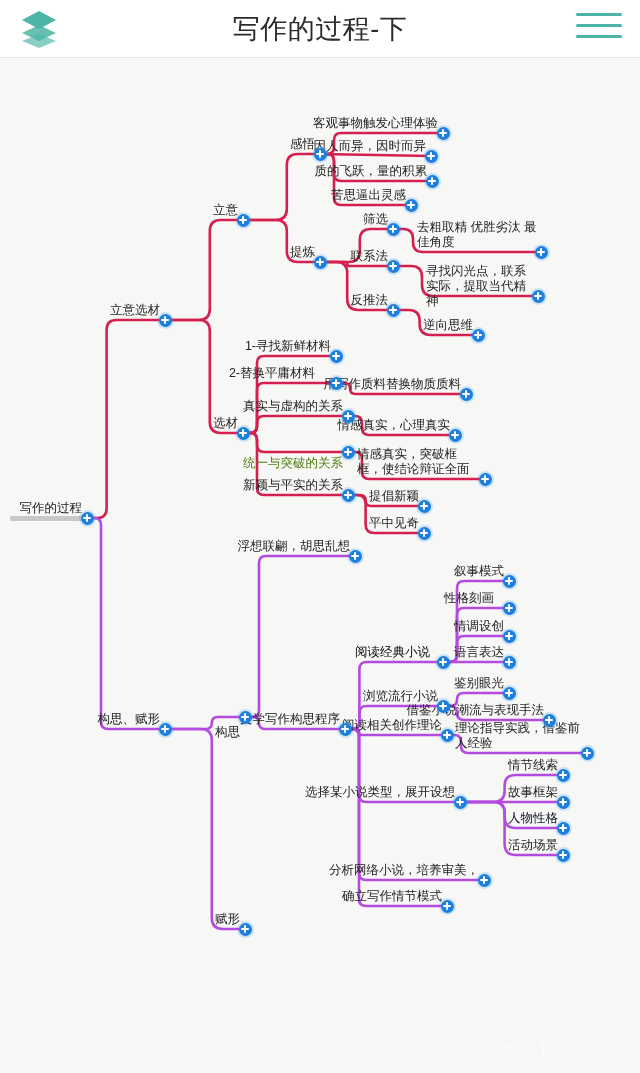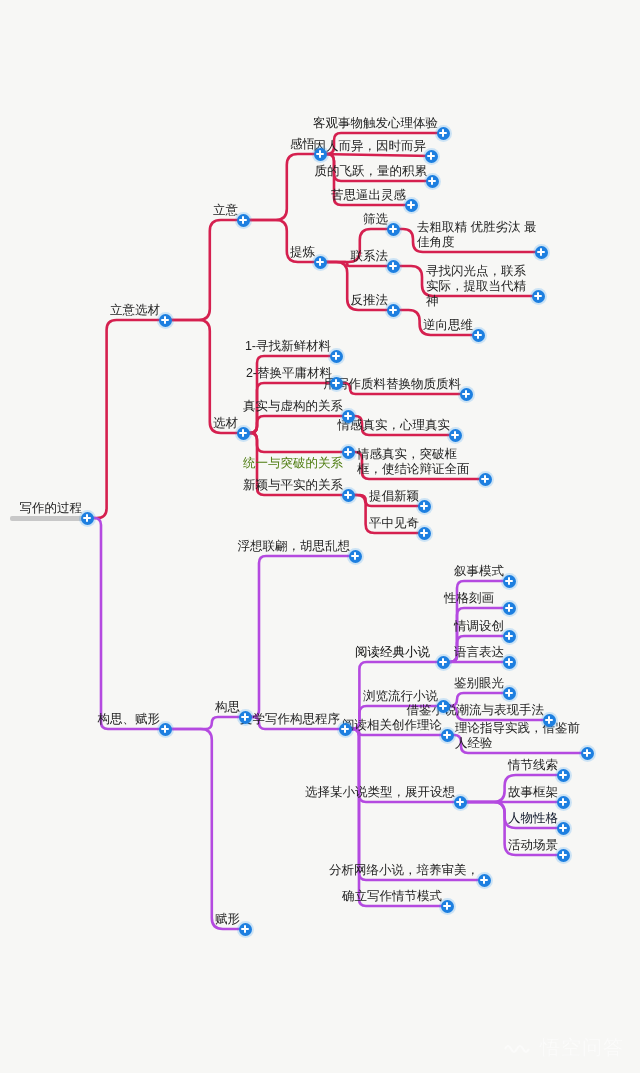--- a/index.html
+++ b/index.html
@@ -110,20 +110,35 @@
     font-size: 20px; color: #ffffff; letter-spacing: 1px;
     text-shadow: 0 0 1px rgba(0,0,0,0.05);
   }
   #watermark .wm-mark { width: 30px; height: 16px; }
 </style>
 </head>
 <body>
 
 <div id="app">
 
+  <div id="header">
+    <div id="logo-icon">
+      <svg viewBox="0 0 42 42" width="42" height="42">
+        <polygon points="21,4 38,13 21,22 4,13" fill="#4cb5a5"></polygon>
+        <polygon points="21,18 38,26 21,34 4,26" fill="#4cb5a5" opacity="0.85"></polygon>
+        <polygon points="21,27 38,34 21,41 4,34" fill="#4cb5a5" opacity="0.65"></polygon>
+      </svg>
+    </div>
+    <div id="header-title">写作的过程-下</div>
+    <div id="menu-button">
+      <span></span>
+      <span></span>
+      <span></span>
+    </div>
+  </div>
 
   <div id="canvas">
     <svg id="edges" viewBox="0 0 640 1015" preserveAspectRatio="none">
         <path d="M 87 460 L 96.8 460 Q 106.6 460 106.6 450.2 L 106.6 271.8 Q 106.6 262 116.39999999999999 262 L 165 262" fill="none" stroke="#d5204f" stroke-width="2.6" stroke-linecap="round"></path>
         <path d="M 165 262 L 198.8 262 Q 209.8 262 209.8 251 L 209.8 173 Q 209.8 162 220.8 162 L 243 162" fill="none" stroke="#d5204f" stroke-width="2.6" stroke-linecap="round"></path>
         <path d="M 243 162 L 275.8 162 Q 286.8 162 286.8 151 L 286.8 107 Q 286.8 96 297.8 96 L 320 96" fill="none" stroke="#d5204f" stroke-width="2.6" stroke-linecap="round"></path>
         <path d="M 320 96 L 327 96 Q 334 96 334 89 L 334 82 Q 334 75 341 75 L 443 75" fill="none" stroke="#d5204f" stroke-width="2.6" stroke-linecap="round"></path>
         <path d="M 320 96 L 431 98" fill="none" stroke="#d5204f" stroke-width="2.6" stroke-linecap="round"></path>
         <path d="M 320 96 L 327 96 Q 334 96 334 103 L 334 116 Q 334 123 341 123 L 432 123" fill="none" stroke="#d5204f" stroke-width="2.6" stroke-linecap="round"></path>
         <path d="M 320 96 L 327 96 Q 334 96 334 103 L 334 140 Q 334 147 341 147 L 411 147" fill="none" stroke="#d5204f" stroke-width="2.6" stroke-linecap="round"></path>
@@ -252,21 +267,21 @@
         <div class="node" style="color: rgb(34, 34, 34); right: 402px; top: 358px;">选材</div>
         <div class="plus" style="left: 327.5px; top: 289.5px;">
           <div class="halo"></div>
           <div class="core" style="background: rgb(29, 127, 224);"></div>
         </div>
         <div class="node" style="color: rgb(34, 34, 34); right: 309px; top: 281px;">1-寻找新鲜材料</div>
         <div class="plus" style="left: 327.5px; top: 316.5px;">
           <div class="halo"></div>
           <div class="core" style="background: rgb(29, 127, 224);"></div>
         </div>
-        <div class="node" style="color: rgb(34, 34, 34); right: 308px; top: 308px;">2-替换平庸材料</div>
+        <div class="node" style="color: rgb(34, 34, 34); right: 325px; top: 308px;">2-替换平庸材料</div>
         <div class="plus" style="left: 457.5px; top: 327.5px;">
           <div class="halo"></div>
           <div class="core" style="background: rgb(29, 127, 224);"></div>
         </div>
         <div class="node" style="color: rgb(34, 34, 34); right: 179px; top: 319px;">用写作质料替换物质质料</div>
         <div class="plus" style="left: 339.5px; top: 349.5px;">
           <div class="halo"></div>
           <div class="core" style="background: rgb(29, 127, 224);"></div>
         </div>
         <div class="node" style="color: rgb(34, 34, 34); right: 297px; top: 341px;">真实与虚构的关系</div>
@@ -302,21 +317,21 @@
         <div class="node" style="color: rgb(34, 34, 34); right: 221px; top: 458px;">平中见奇</div>
         <div class="plus" style="left: 156.5px; top: 662.5px;">
           <div class="halo"></div>
           <div class="core" style="background: rgb(29, 127, 224);"></div>
         </div>
         <div class="node" style="color: rgb(34, 34, 34); right: 480px; top: 654px;">构思、赋形</div>
         <div class="plus" style="left: 236.5px; top: 650.5px;">
           <div class="halo"></div>
           <div class="core" style="background: rgb(29, 127, 224);"></div>
         </div>
-        <div class="node" style="color: rgb(34, 34, 34); right: 400px; top: 642px; font-family: Liberation Serif, serif;">构思</div>
+        <div class="node" style="color: rgb(34, 34, 34); right: 400px; top: 667px; font-family: Liberation Serif, serif;">构思</div>
         <div class="plus" style="left: 346.5px; top: 489.5px;">
           <div class="halo"></div>
           <div class="core" style="background: rgb(29, 127, 224);"></div>
         </div>
         <div class="node" style="color: rgb(34, 34, 34); right: 290px; top: 481px;">浮想联翩，胡思乱想</div>
         <div class="plus" style="left: 336.5px; top: 662.5px;">
           <div class="halo"></div>
           <div class="core" style="background: rgb(29, 127, 224);"></div>
         </div>
         <div class="node" style="color: rgb(34, 34, 34); right: 300px; top: 654px;">文学写作构思程序</div>

